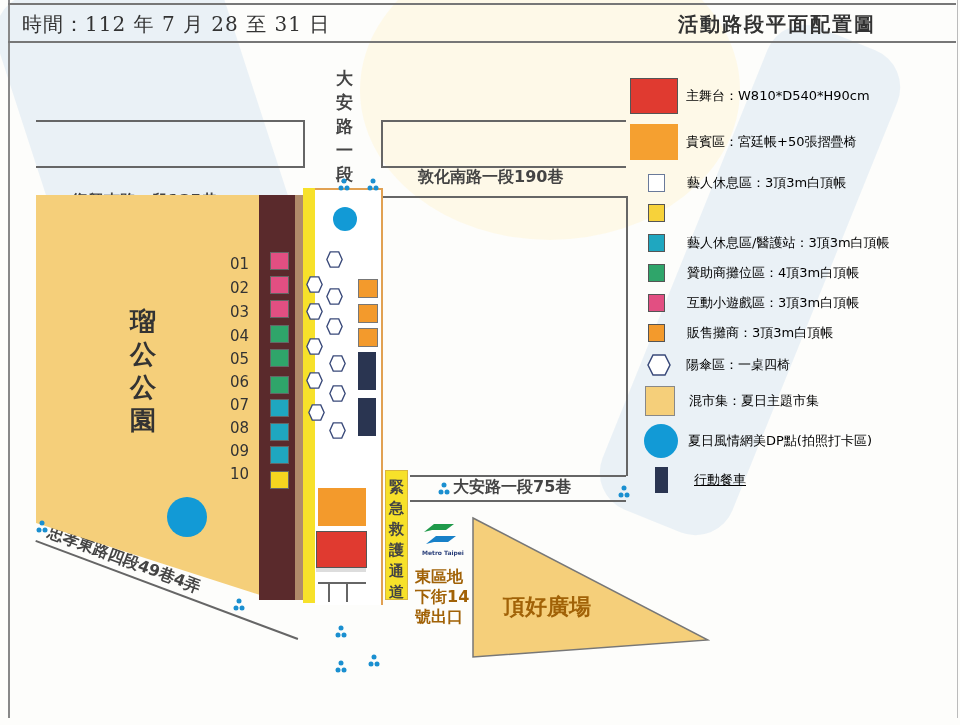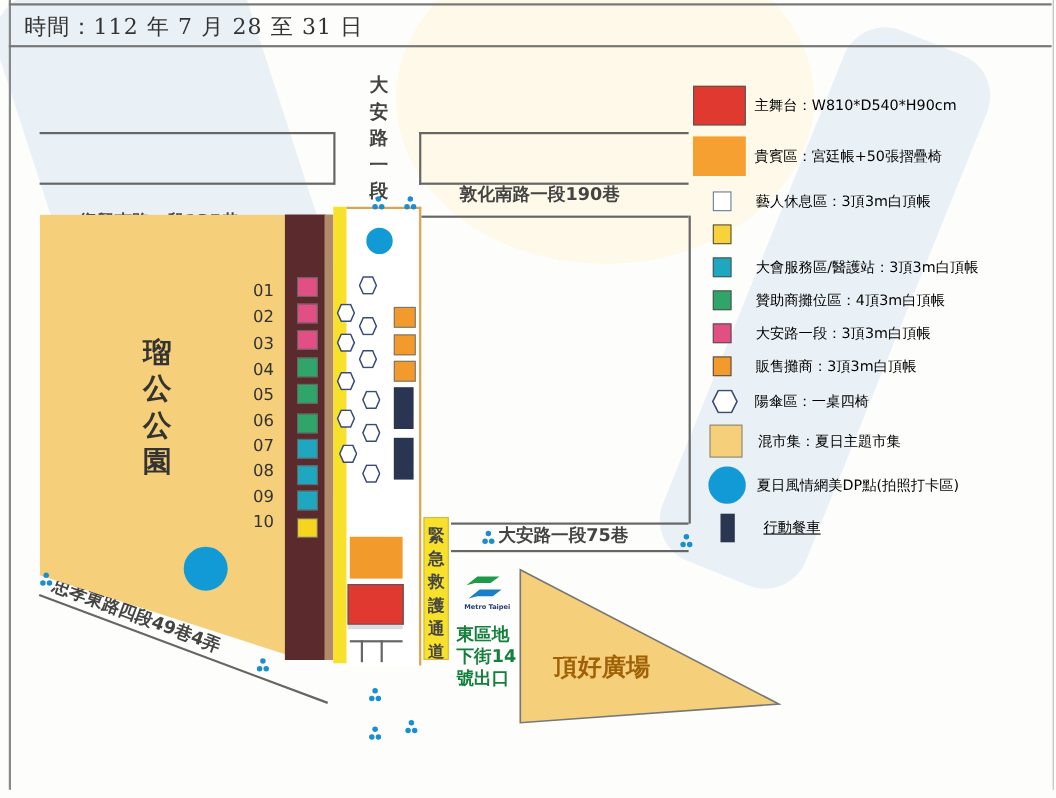--- a/index.html
+++ b/index.html
@@ -22,36 +22,37 @@
   .booth{position:absolute;left:270px;width:17px;height:16px;border:1px solid #666;}
   .num{position:absolute;left:230px;font-size:15px;color:#333;}
   .street{position:absolute;left:315px;top:188px;width:66px;height:415px;background:#fff;border-right:2px solid #e1a152;border-top:2px solid #e1a152;}
   .hex{position:absolute;width:17px;height:17px;}
   .stall{position:absolute;left:358px;width:18px;height:17px;background:#f39a2c;border:1px solid #777;}
   .truck{position:absolute;left:358px;width:18px;height:38px;background:#2a3551;}
   .blue-dot{position:absolute;border-radius:50%;background:#129ad6;}
   .emerg{position:absolute;left:385px;top:470px;width:23px;height:130px;background:#f7e12a;border:1px solid #d9b640;font-size:15px;font-weight:bold;line-height:21px;text-align:center;color:#444;padding-top:6px;box-sizing:border-box;}
   .legend-row{position:absolute;left:630px;display:flex;align-items:center;font-size:13px;color:#000000;white-space:nowrap;}
   .sw{display:inline-block;border:1px solid #555;box-sizing:border-box;}
-  .mrt-text{position:absolute;left:415px;top:567px;font-size:16px;font-weight:bold;line-height:20px;color:#15803d;width:60px;}
+  .mrt-text{position:absolute;left:415px;top:567px;font-size:16px;font-weight:bold;line-height:20px;color:#a16207;width:60px;}
   .triangle{position:absolute;left:470px;top:515px;width:240px;height:145px;}
   .tri-label{position:absolute;left:503px;top:592px;font-size:22px;font-weight:bold;color:#a16207;text-align:right;}
   .ped{position:absolute;width:12px;height:14px;}
 </style>
 </head>
 <body>
 
 <div class="wm1"></div>
 <div class="wm2"></div>
 <div class="wm3"></div>
 
 <div class="frame"></div>
 
 <div class="header">
   <div class="h-left">時間：112 年 7 月 28 至 31 日</div>
+  <div class="h-right">活動路段平面配置圖</div>
 </div>
 
 <div class="line" style="left:36px;top:120px;width:268px;height:2px;"></div>
 <div class="line" style="left:36px;top:166px;width:268px;height:2px;"></div>
 <div class="line" style="left:303px;top:120px;width:2px;height:48px;"></div>
 <div class="line" style="left:381px;top:120px;width:2px;height:48px;"></div>
 <div class="line" style="left:381px;top:120px;width:245px;height:2px;"></div>
 <div class="line" style="left:381px;top:166px;width:245px;height:2px;"></div>
 <div class="line" style="left:381px;top:196px;width:245px;height:2px;"></div>
 <div class="line" style="left:410px;top:475px;width:216px;height:2px;"></div>
@@ -217,29 +218,29 @@
   </div>
   <div class="legend-row" style="top:174px;left:648px;">
     <span class="sw" style="width:17px;height:18px;background:#fff;border-color:#6a7a9a;"></span>
     <span style="margin-left:22px;">藝人休息區：3頂3m白頂帳</span>
   </div>
   <div class="legend-row" style="top:204px;left:648px;">
     <span class="sw" style="width:17px;height:18px;background:#f7d23a;"></span>
   </div>
   <div class="legend-row" style="top:234px;left:648px;">
     <span class="sw" style="width:17px;height:18px;background:#1fa7c0;"></span>
-    <span style="margin-left:22px;">大會服務區/醫護站：3頂3m白頂帳</span>
+    <span style="margin-left:22px;">藝人休息區/醫護站：3頂3m白頂帳</span>
   </div>
   <div class="legend-row" style="top:264px;left:648px;">
     <span class="sw" style="width:17px;height:18px;background:#2fa56a;"></span>
     <span style="margin-left:22px;">贊助商攤位區：4頂3m白頂帳</span>
   </div>
   <div class="legend-row" style="top:294px;left:648px;">
     <span class="sw" style="width:17px;height:18px;background:#e24f82;"></span>
-    <span style="margin-left:22px;">大安路一段：3頂3m白頂帳</span>
+    <span style="margin-left:22px;">互動小遊戲區：3頂3m白頂帳</span>
   </div>
   <div class="legend-row" style="top:324px;left:648px;">
     <span class="sw" style="width:17px;height:18px;background:#f39a2c;"></span>
     <span style="margin-left:22px;">販售攤商：3頂3m白頂帳</span>
   </div>
   <div class="legend-row" style="top:354px;left:647px;">
     <svg style="width:24px;height:22px;" viewBox="0 0 24 22">
         <polygon points="6,1 18,1 23,11 18,21 6,21 1,11" fill="#fff" stroke="#3a4a7a" stroke-width="1.5"></polygon>
       </svg>
     <span style="margin-left:15px;">陽傘區：一桌四椅</span>

